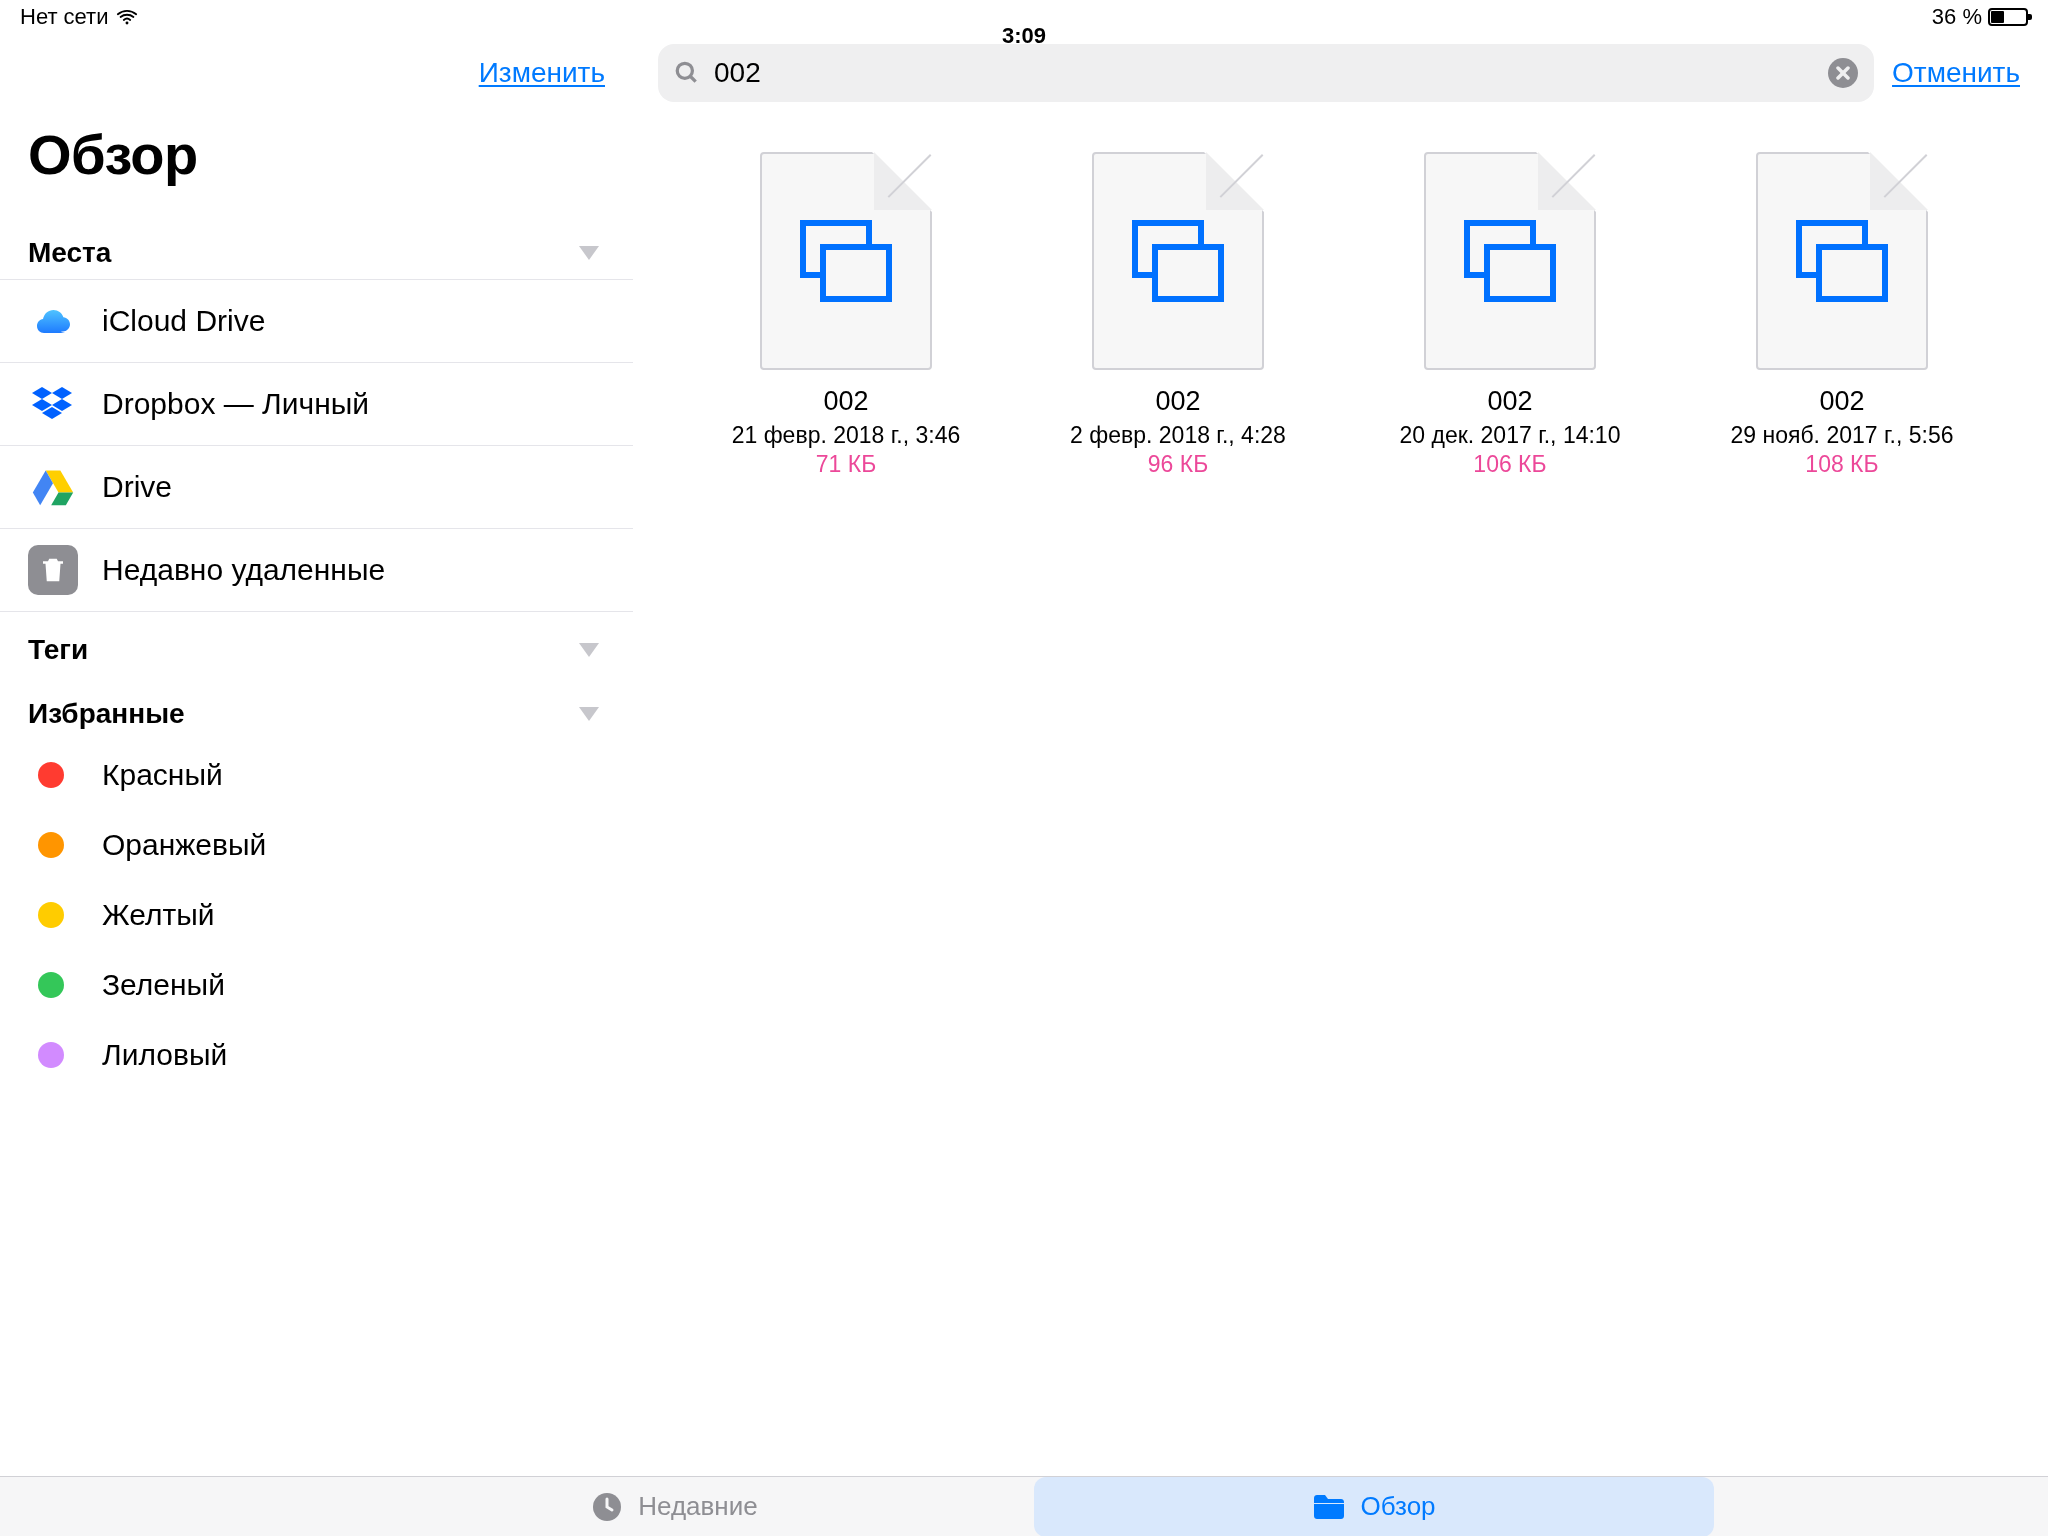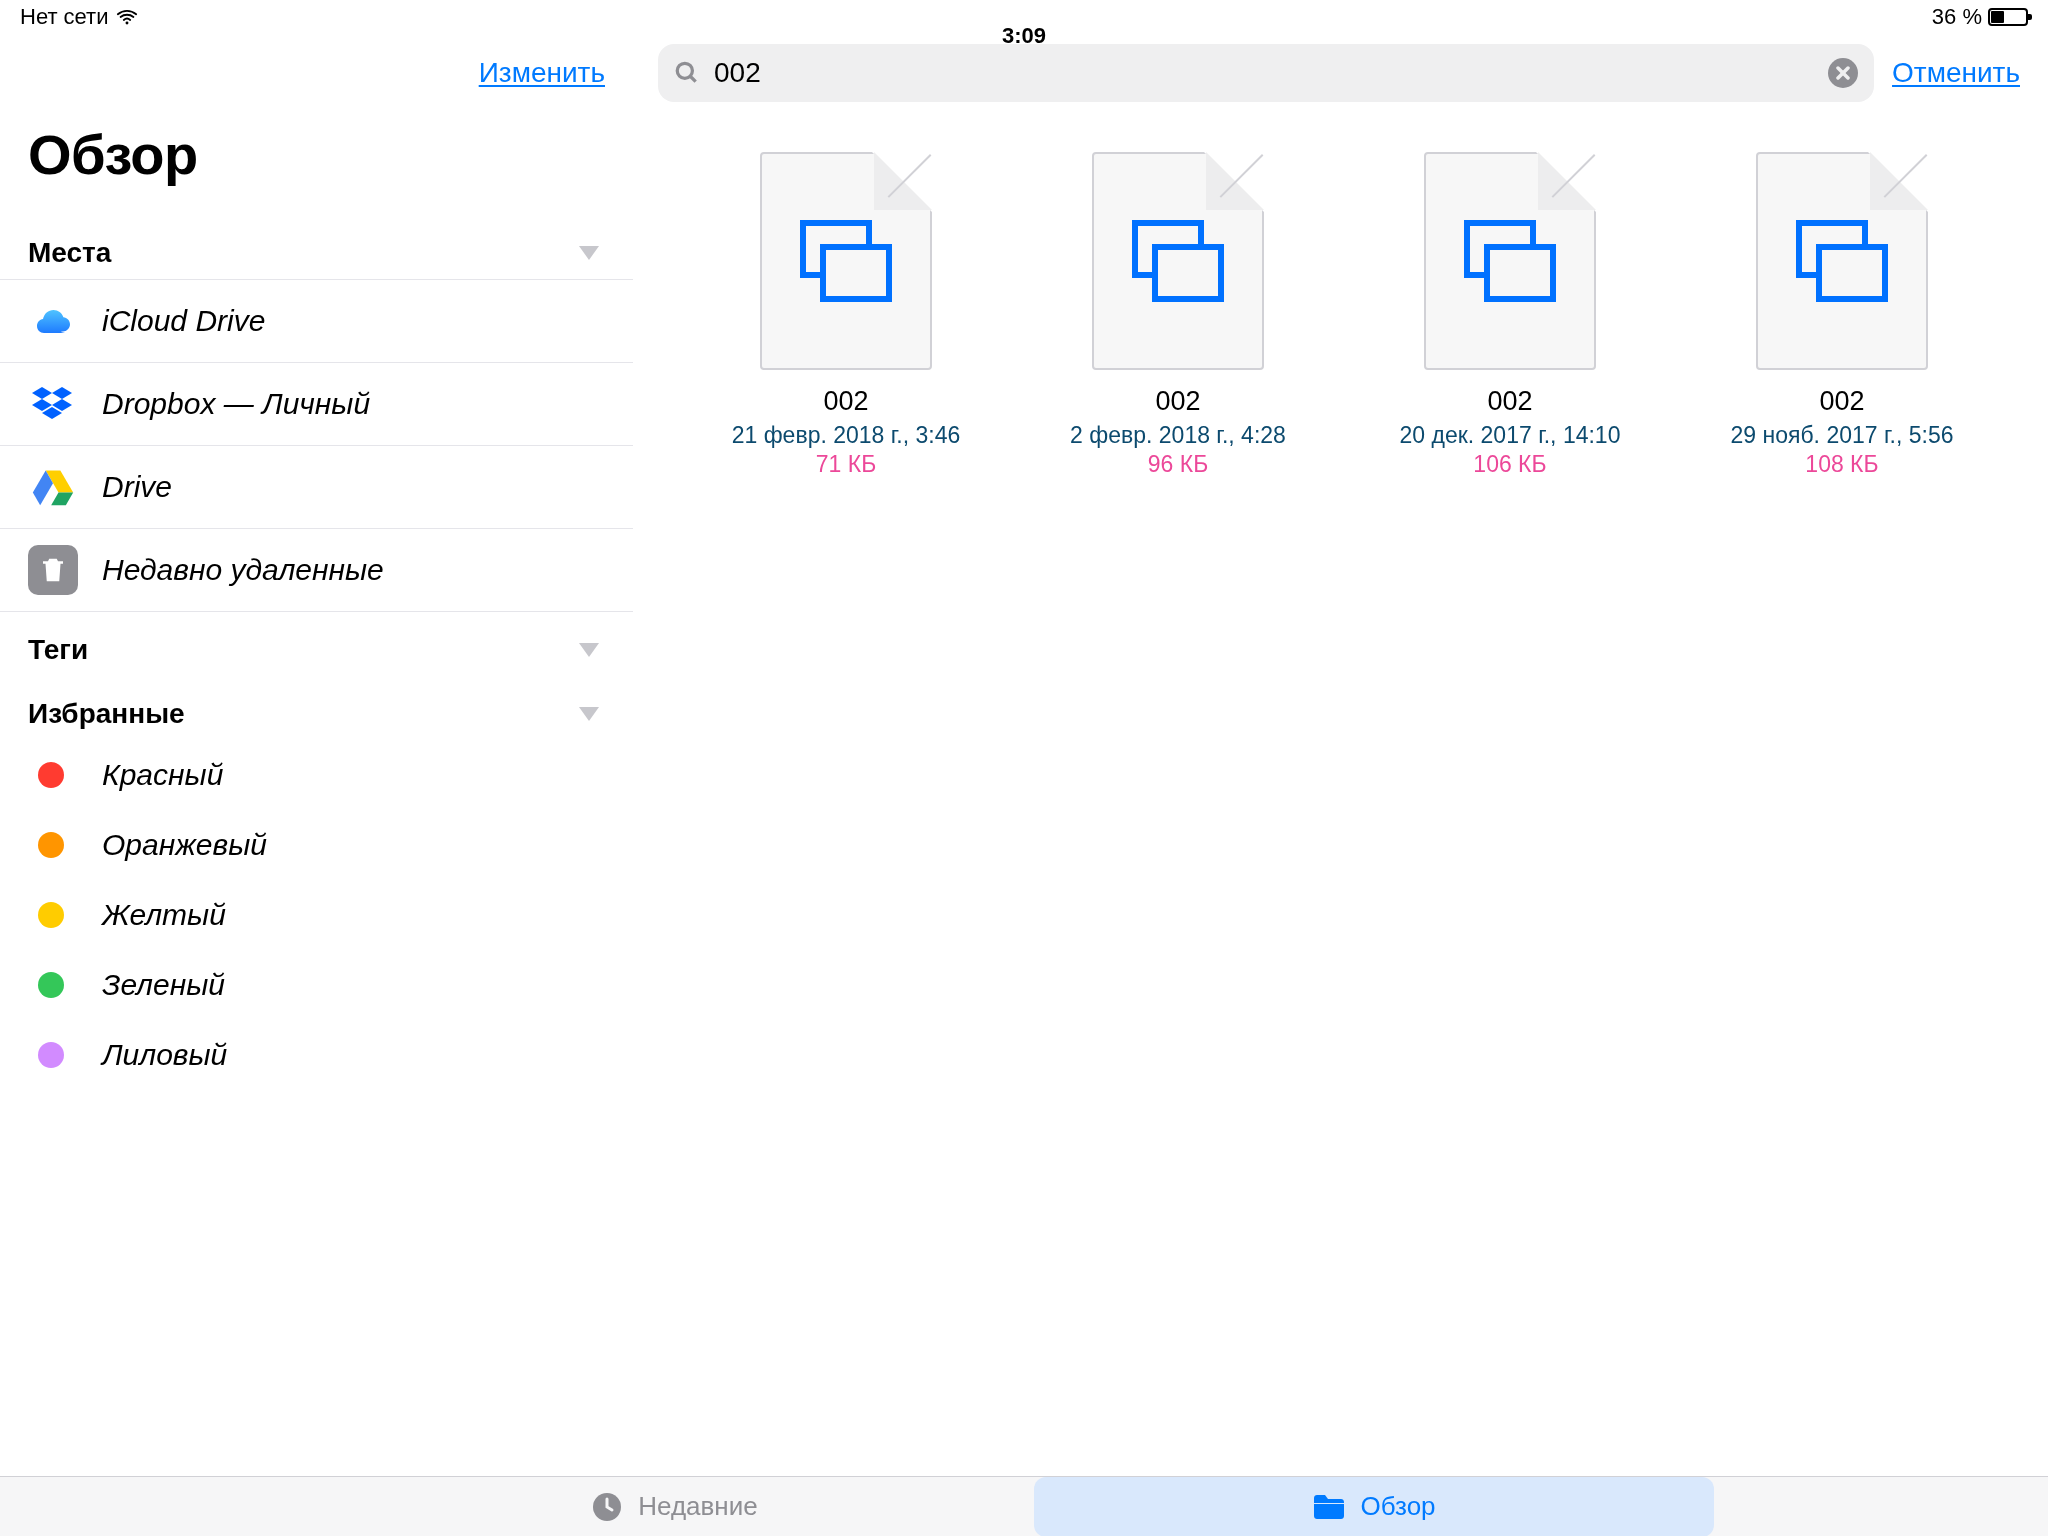--- a/index.html
+++ b/index.html
@@ -56,21 +56,20 @@
     font-size: 28px; font-weight:700;
   }
   .chevron { width:0;height:0;border-left:10px solid transparent;border-right:10px solid transparent;border-top:14px solid #c7c7cc; margin-right:6px;}
 
   .location-list, .tag-list { list-style:none; }
   .location-list li, .tag-list li {
     display:flex; align-items:center; gap:24px;
     padding: 16px 28px 16px 28px;
     font-size: 30px;
     border-bottom: 1px solid #e5e5ea;
-    font-style: italic;
   }
   .location-list li:first-child { border-top: 1px solid #e5e5ea; }
   .loc-icon { width:50px; height:50px; display:flex; align-items:center; justify-content:center; border-radius:10px; }
   .icloud { background: linear-gradient(#fff,#fff); }
   .trash-box { background:#8e8e93; border-radius:10px; }
   .tag-dot { width:26px; height:26px; border-radius:50%; margin-left:10px; margin-right:6px;}
   .tag-list li { border-bottom:none; padding:18px 28px; }
   .tag-label-wrap { padding-left: 8px; }
 
   
@@ -129,21 +128,21 @@
   .fold-line { position:absolute; top:0; right:0; width:60px; height:60px; }
   .fold-line::after{ content:""; position:absolute; top:0; right:0; width:60px; height:2px; background:#d1d1d6; transform-origin: top right; transform: rotate(-45deg);}
   .doc-glyph { position:relative; width:92px; height:82px; }
   .doc-glyph .back, .doc-glyph .front {
     position:absolute; border:6px solid #0071ff; background:#f7f7f7;
   }
   .doc-glyph .back  { top:0;  left:0;  width:72px; height:58px; }
   .doc-glyph .front { top:24px; left:20px; width:72px; height:58px; }
 
   .file-name { margin-top:16px; font-size:27px; font-weight:400; color:#000; }
-  .file-meta { margin-top:4px; font-size:23px; color:#0c4a6e; text-align:center; line-height:1.3;}
+  .file-meta { margin-top:4px; font-size:23px; color:#000000; text-align:center; line-height:1.3;}
   .file-size { font-size:23px; color:#ec4899; }
 
   
   .tabbar {
     position:absolute; bottom:0; left:0; right:0;
     height: 60px;
     background: #f6f6f7;
     border-top: 1px solid #d1d1d6;
     display:flex; align-items:center; justify-content:center;
     gap: 0;

